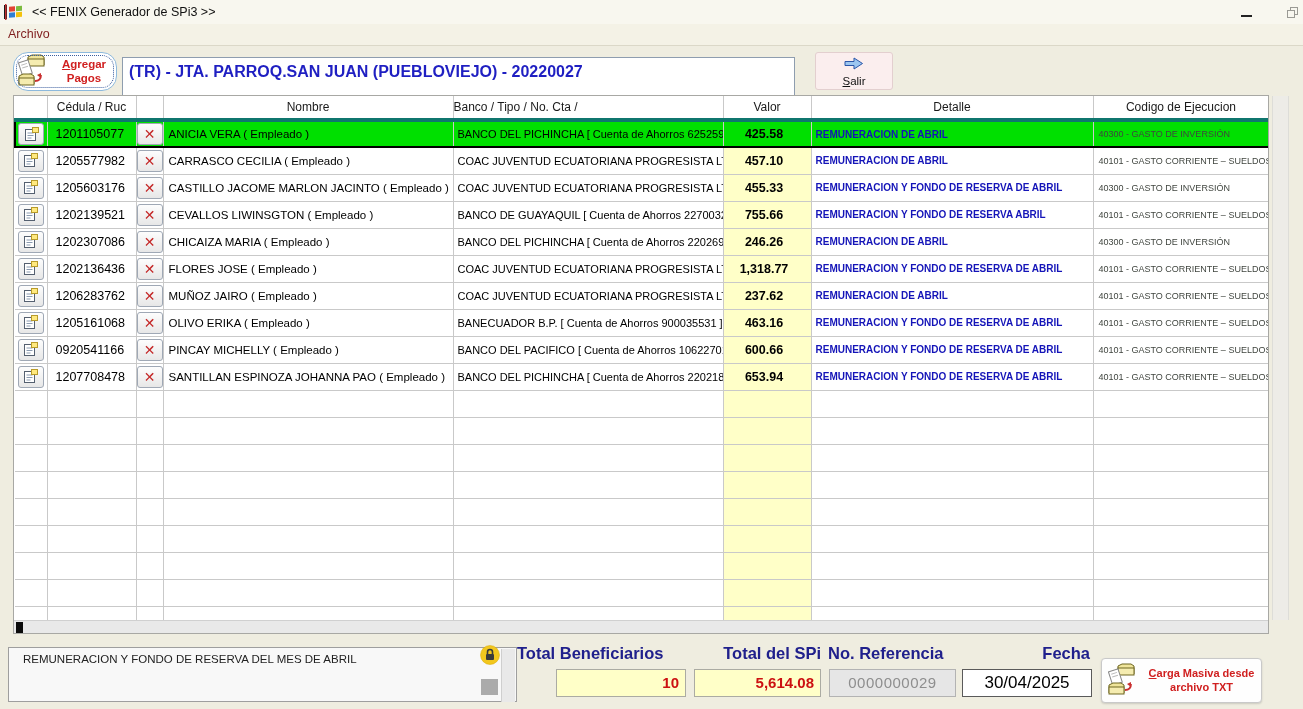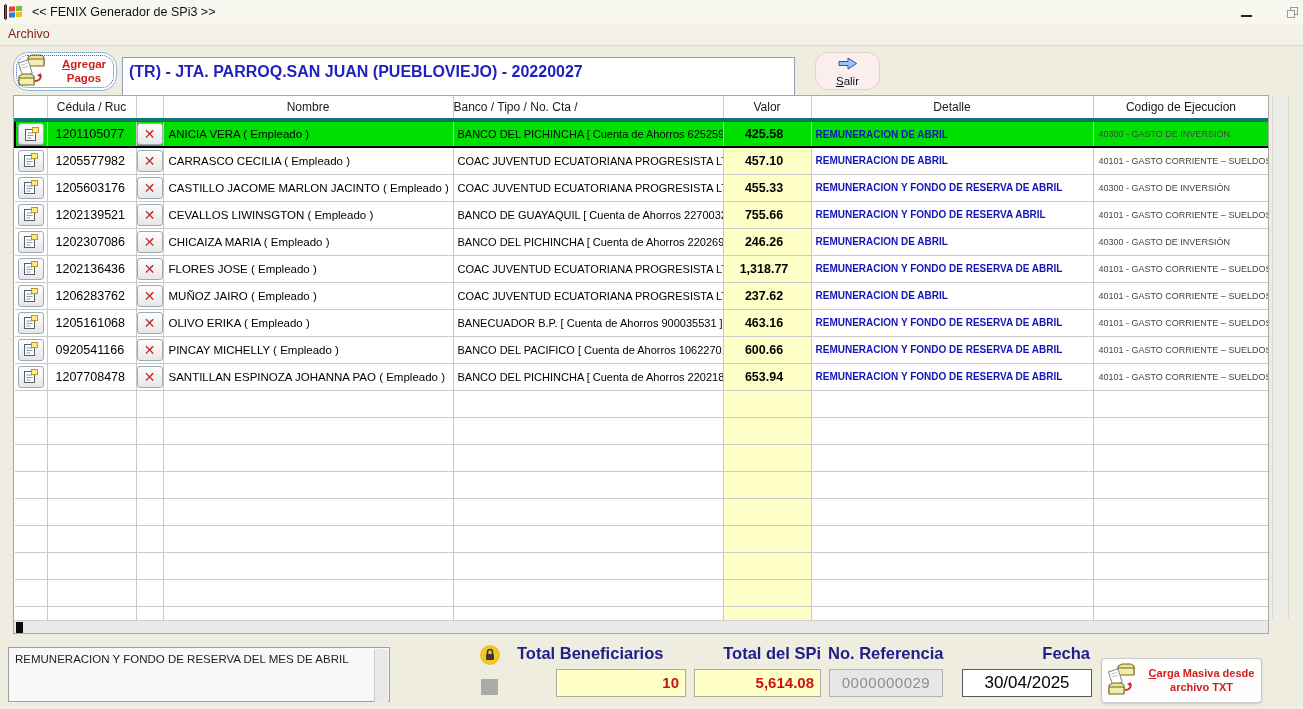--- a/index.html
+++ b/index.html
@@ -19,21 +19,21 @@
   .restore-shape .sq2 { position:absolute; left:0; bottom:0; width:8px; height:8px; border:1px solid #9a9a94; background:#F8F7EF; }
 
   .menubar { position:absolute; left:0; top:24px; width:1303px; height:22px; background:#F4F2E6; border-bottom:1px solid #DBD8C8; }
   .menu-item { display:inline-block; font-size:12.5px; color:#7f1d1d; padding:3px 8px; }
 
   
   .btn-agregar { position:absolute; left:13px; top:52px; width:104px; height:39px; background:#FFFFFF; border:1px solid #8DB9DC; border-radius:15px; outline:1px dotted #3B5E9E; outline-offset:-4px; display:flex; align-items:center; gap:4px; padding-left:4px; cursor:pointer; }
   .btn-agregar .lbl { color:#D02020; font-weight:bold; font-size:11.5px; text-align:center; line-height:1.15; flex:1; }
   .ufl::first-letter { text-decoration:underline; }
   .entity-box { position:absolute; left:122px; top:57px; width:673px; height:46px; background:#FFFFFF; border:1px solid #8E9DAF; font-size:16px; font-weight:bold; color:#1F1FC2; line-height:27px; padding-left:6px; white-space:nowrap; overflow:hidden; }
-  .btn-salir { position:absolute; left:815px; top:52px; width:65px; height:38px; background:#FBEEEE; border:1px solid #E3CFCF; border-radius:13px; text-align:center; cursor:pointer; padding-top:3px; }
+  .btn-salir { position:absolute; left:815px; top:52px; width:78px; height:38px; background:#FBEEEE; border:1px solid #E3CFCF; border-radius:3px; text-align:center; cursor:pointer; padding-top:3px; }
   .btn-salir .lbl { font-size:11.5px; color:#111; margin-top:1px; }
 
   
   .grid-wrap { position:absolute; left:13px; top:95px; width:1256px; height:539px; border:1px solid #A8A8A4; background:#FFFFFF; overflow:hidden; }
   table.grid { border-collapse:collapse; table-layout:fixed; width:1254px; }
   table.grid col.c-edit{width:32px} table.grid col.c-ced{width:89px} table.grid col.c-x{width:27px}
   table.grid col.c-nom{width:290px} table.grid col.c-ban{width:270px} table.grid col.c-val{width:88px}
   table.grid col.c-det{width:282px} table.grid col.c-cod{width:176px}
   .grid th { height:24px; background:#FFFFFF; border-right:1px solid #C9C9C9; border-bottom:1px solid #B9B9B9; font-size:12px; font-weight:normal; color:#1a1a1a; text-align:center; overflow:hidden; white-space:nowrap; }
   .grid th.h-banco { text-align:left; padding-right:6px; }
@@ -49,34 +49,34 @@
   tr.sel td:last-child { border-right:2px solid #000; }
   tr.sel td.valor { background:#00E000 !important; }
   .cell-btn { width:26px; height:22px; margin:0 auto; background:linear-gradient(#FDFDFD,#E7E7E7); border:1px solid #9FA8B5; border-radius:3px; display:flex; align-items:center; justify-content:center; cursor:pointer; }
   .x-glyph { color:#C42828; font-size:14px; line-height:1; font-family:"DejaVu Sans", sans-serif; }
 
   .hscroll { position:absolute; left:0; bottom:0; width:1254px; height:13px; background:#E9E9E9; border-top:1px solid #D0D0D0; }
   .hthumb { position:absolute; left:2px; top:1px; width:7px; height:11px; background:#0a0a0a; }
   .vscroll { position:absolute; left:1272px; top:96px; width:17px; height:524px; background:#EDECE7; border-left:1px solid #DDDDD8; border-right:1px solid #DDDDD8; }
 
   
-  .memo { position:absolute; left:8px; top:647px; width:382px; height:55px; background:#F8F8F8; border:1px solid #9E9E9E; font-size:11.5px; color:#222; padding:5px 20px 4px 6px; }
+  .memo { position:absolute; left:8px; top:647px; width:509px; height:55px; background:#F8F8F8; border:1px solid #9E9E9E; font-size:11.5px; color:#222; padding:5px 20px 4px 14px; }
   .memo-scroll { position:absolute; right:1px; top:1px; width:14px; height:53px; background:#E9E9E9; border-left:1px solid #CFCFCF; }
   .lock-wrap { position:absolute; left:480px; top:645px; width:20px; height:20px; }
   .gray-sq { position:absolute; left:481px; top:679px; width:17px; height:16px; background:#ABABAB; }
 
   .f-label { position:absolute; top:644px; height:22px; font-size:16.5px; font-weight:bold; color:#20208C; white-space:nowrap; }
   .lbl-ben { left:517px; width:169px; text-align:left; }
   .lbl-spi { left:700px; width:121px; text-align:right; }
   .lbl-ref { left:828px; width:128px; text-align:left; }
   .lbl-fecha { left:980px; width:110px; text-align:right; }
   .f-box { position:absolute; top:669px; height:28px; line-height:26px; }
   .box-ben { left:556px; width:130px; background:#FFFFC8; border:1px solid #ABABA3; color:#CC1111; font-weight:bold; font-size:15px; text-align:right; padding-right:6px; }
   .box-spi { left:694px; width:127px; background:#FFFFC8; border:1px solid #ABABA3; color:#CC1111; font-weight:bold; font-size:15px; text-align:right; padding-right:6px; }
-  .box-ref { left:829px; width:114px; background:#E6E6E6; border:1px solid #B3B3B3; color:#8E8E8E; font-size:15px; text-align:center; letter-spacing:0.5px; }
+  .box-ref { left:829px; width:127px; background:#E6E6E6; border:1px solid #B3B3B3; color:#8E8E8E; font-size:15px; text-align:center; letter-spacing:0.5px; }
   .box-fecha { left:962px; width:130px; background:#FFFFFF; border:1px solid #5A5A5A; color:#000; font-size:17px; text-align:center; }
 
   .btn-carga { position:absolute; left:1101px; top:658px; width:161px; height:45px; background:#FEFEFE; border:1px solid #C9C9C9; border-radius:4px; box-shadow:0 1px 2px rgba(0,0,0,0.15); display:flex; align-items:center; gap:4px; padding-left:6px; cursor:pointer; }
   .btn-carga .lbl { color:#D02020; font-weight:bold; font-size:11px; line-height:1.2; text-align:center; flex:1; }
 </style>
 </head>
 <body>
 
 <div class="titlebar">
   <svg class="app-icon" viewBox="0 0 20 16">

